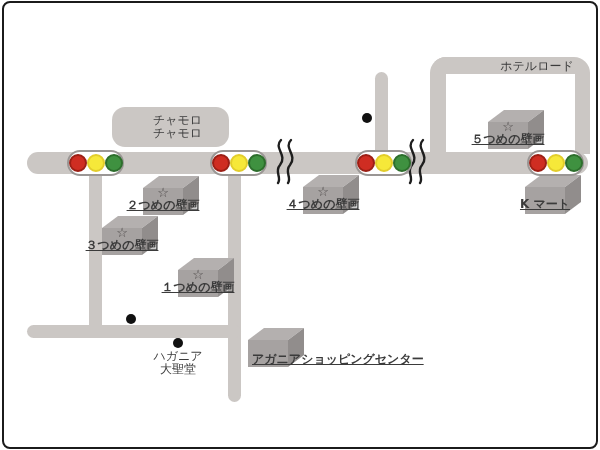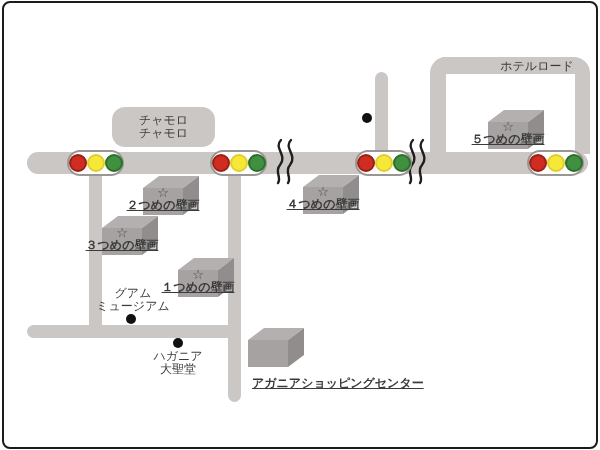--- a/index.html
+++ b/index.html
@@ -59,28 +59,29 @@
   }
   .box .star{
     position:absolute;left:20px;top:10px;transform:translateX(-50%);
     font-size:13px;line-height:13px;color:#4b4747;z-index:6;font-weight:bold;
   }
   .box .blabel{
     position:absolute;left:20px;top:23px;transform:translateX(-50%);
     font-size:12px;font-weight:bold;color:var(--text,#3b3b3b);
     white-space:nowrap;z-index:6;line-height:13px;text-decoration:underline;
   }
-  .box .blabel.leftalign{left:4px;transform:none;margin-top:24px;}
+  .box .blabel.leftalign{left:4px;transform:none;}
   .dot{position:absolute;width:10px;height:10px;border-radius:50%;background:var(--dot,#111);z-index:6;}
   .squiggle{position:absolute;z-index:3;}
   #chamorro{
     position:absolute;left:112px;top:107px;width:103px;height:40px;
     background:var(--road,#cbc7c4);border-radius:13px;
     display:flex;flex-direction:column;align-items:center;justify-content:center;
     z-index:2;
+    padding-left:14px;
   }
 </style>
 </head>
 <body>
 
 <div id="map-canvas">
   <div id="map-border"></div>
 
   <div class="road" style="left:27px;top:152px;width:561px;height:22px;border-radius:11px;"></div>
   <div class="road" style="left:89px;top:162px;width:13px;height:171px;"></div>
@@ -155,34 +156,36 @@
     <div class="blabel">４つめの壁画</div>
   </div>
   <div class="box" style="left:488px;top:110px;">
     <div class="face-top"></div>
     <div class="face-side"></div>
     <div class="face-front"></div>
     <div class="star">☆</div>
     <div class="blabel">５つめの壁画</div>
   </div>
 
+  <div class="box" style="left:525px;top:175px;">
+    <div class="face-top"></div>
+    <div class="face-side"></div>
+    <div class="face-front"></div>
+    <div class="blabel">K マート</div>
+  </div>
 
   <div class="box" style="left:248px;top:328px;">
     <div class="face-top"></div>
     <div class="face-side"></div>
     <div class="face-front"></div>
     <div class="blabel leftalign" style="top:25px;">アガニアショッピングセンター</div>
   </div>
 
   <div class="dot" style="left:362px;top:113px;"></div>
 
   <div class="dot" style="left:126px;top:314px;"></div>
-  <div class="lbl ctr" style="left:133px;top:287px;">
-    <div>グアム</div>
-    <div>ミュージアム</div>
-  </div>
 
   <div class="dot" style="left:173px;top:338px;"></div>
   <div class="lbl ctr" style="left:178px;top:350px;">
     <div>ハガニア</div>
     <div>大聖堂</div>
   </div>
 </div>
 
 </body></html>

